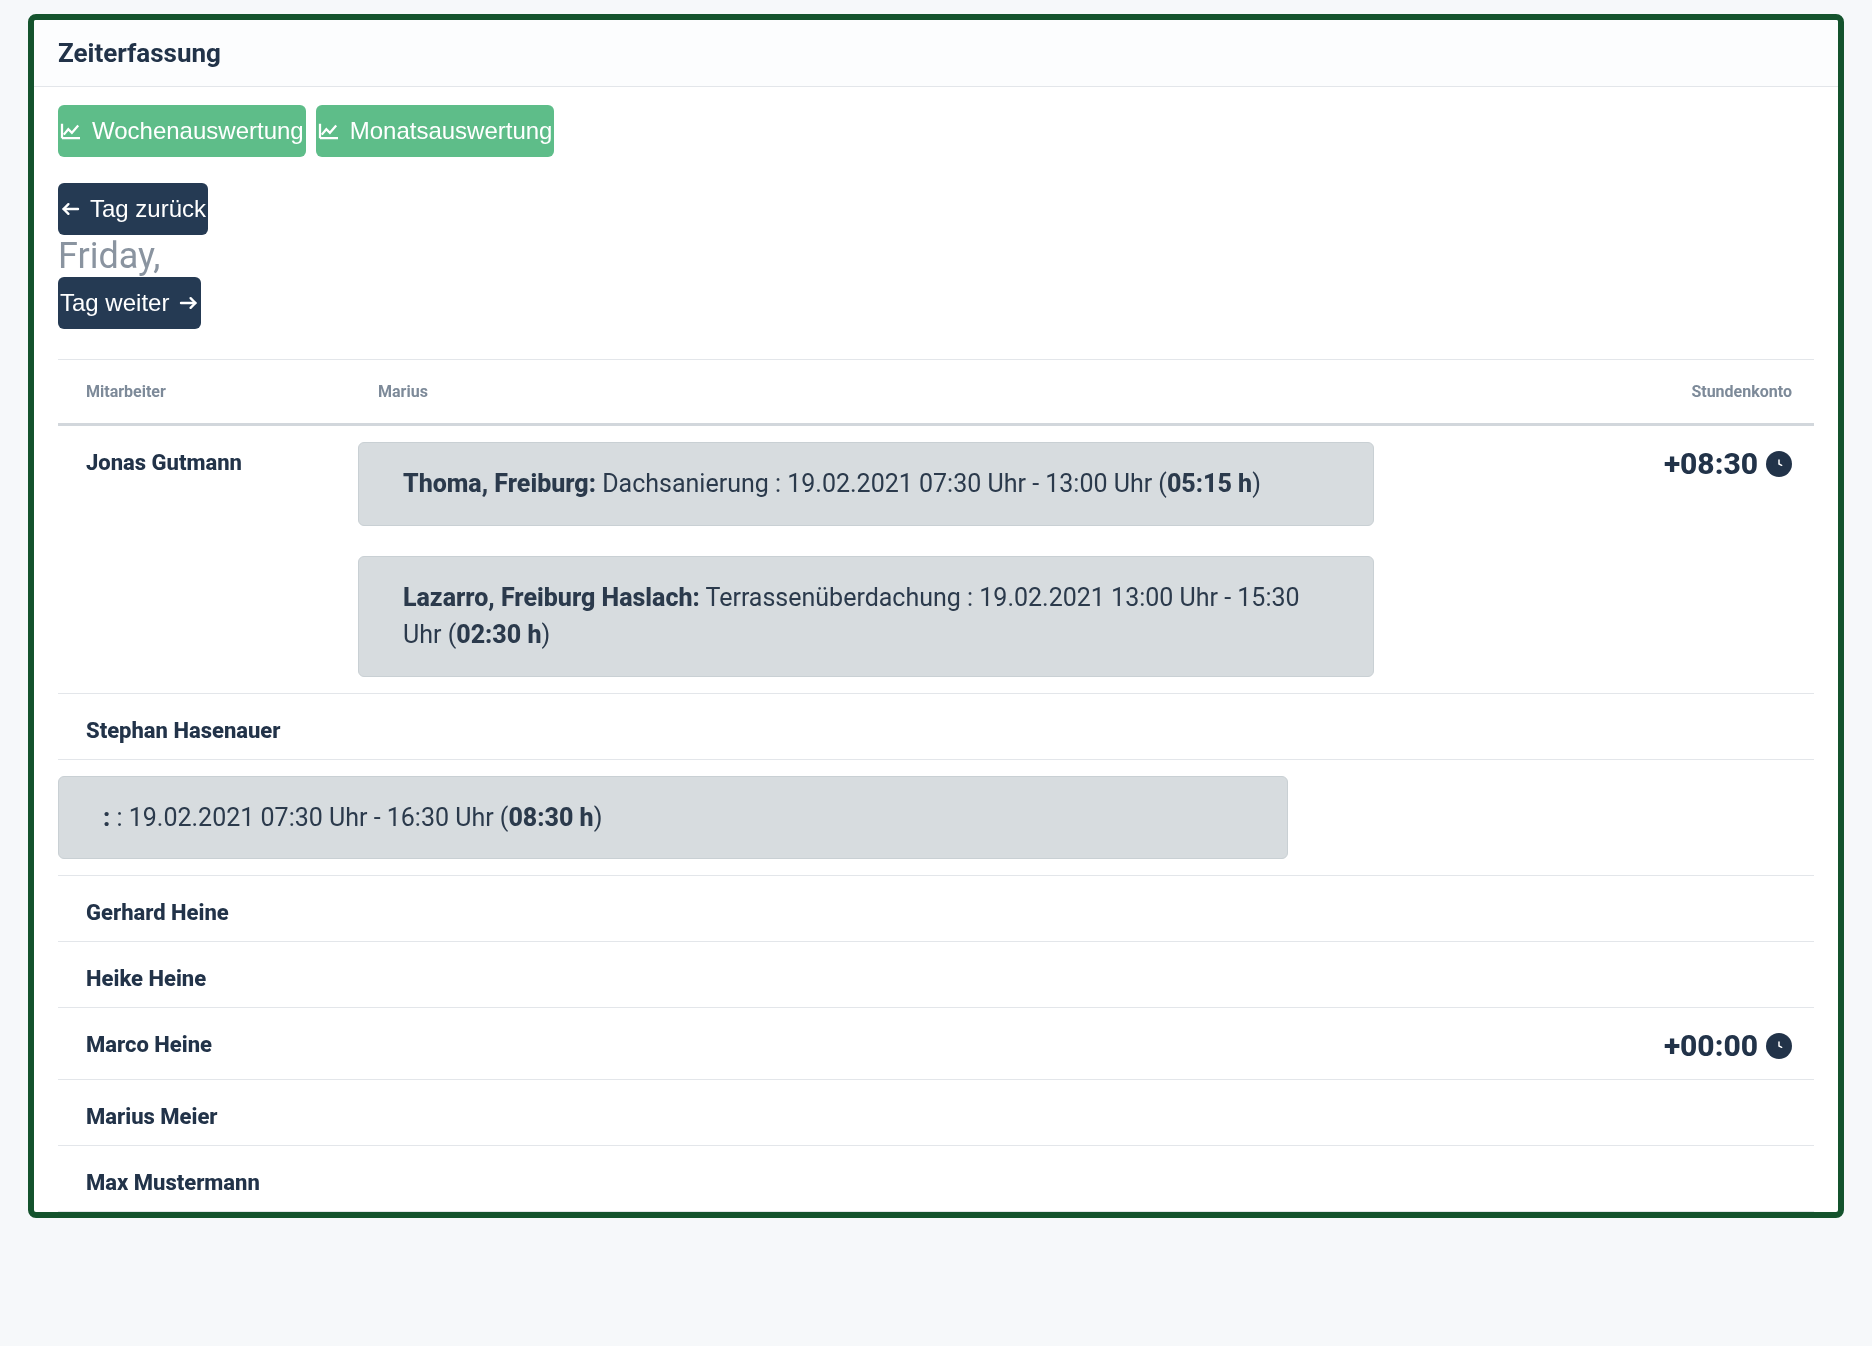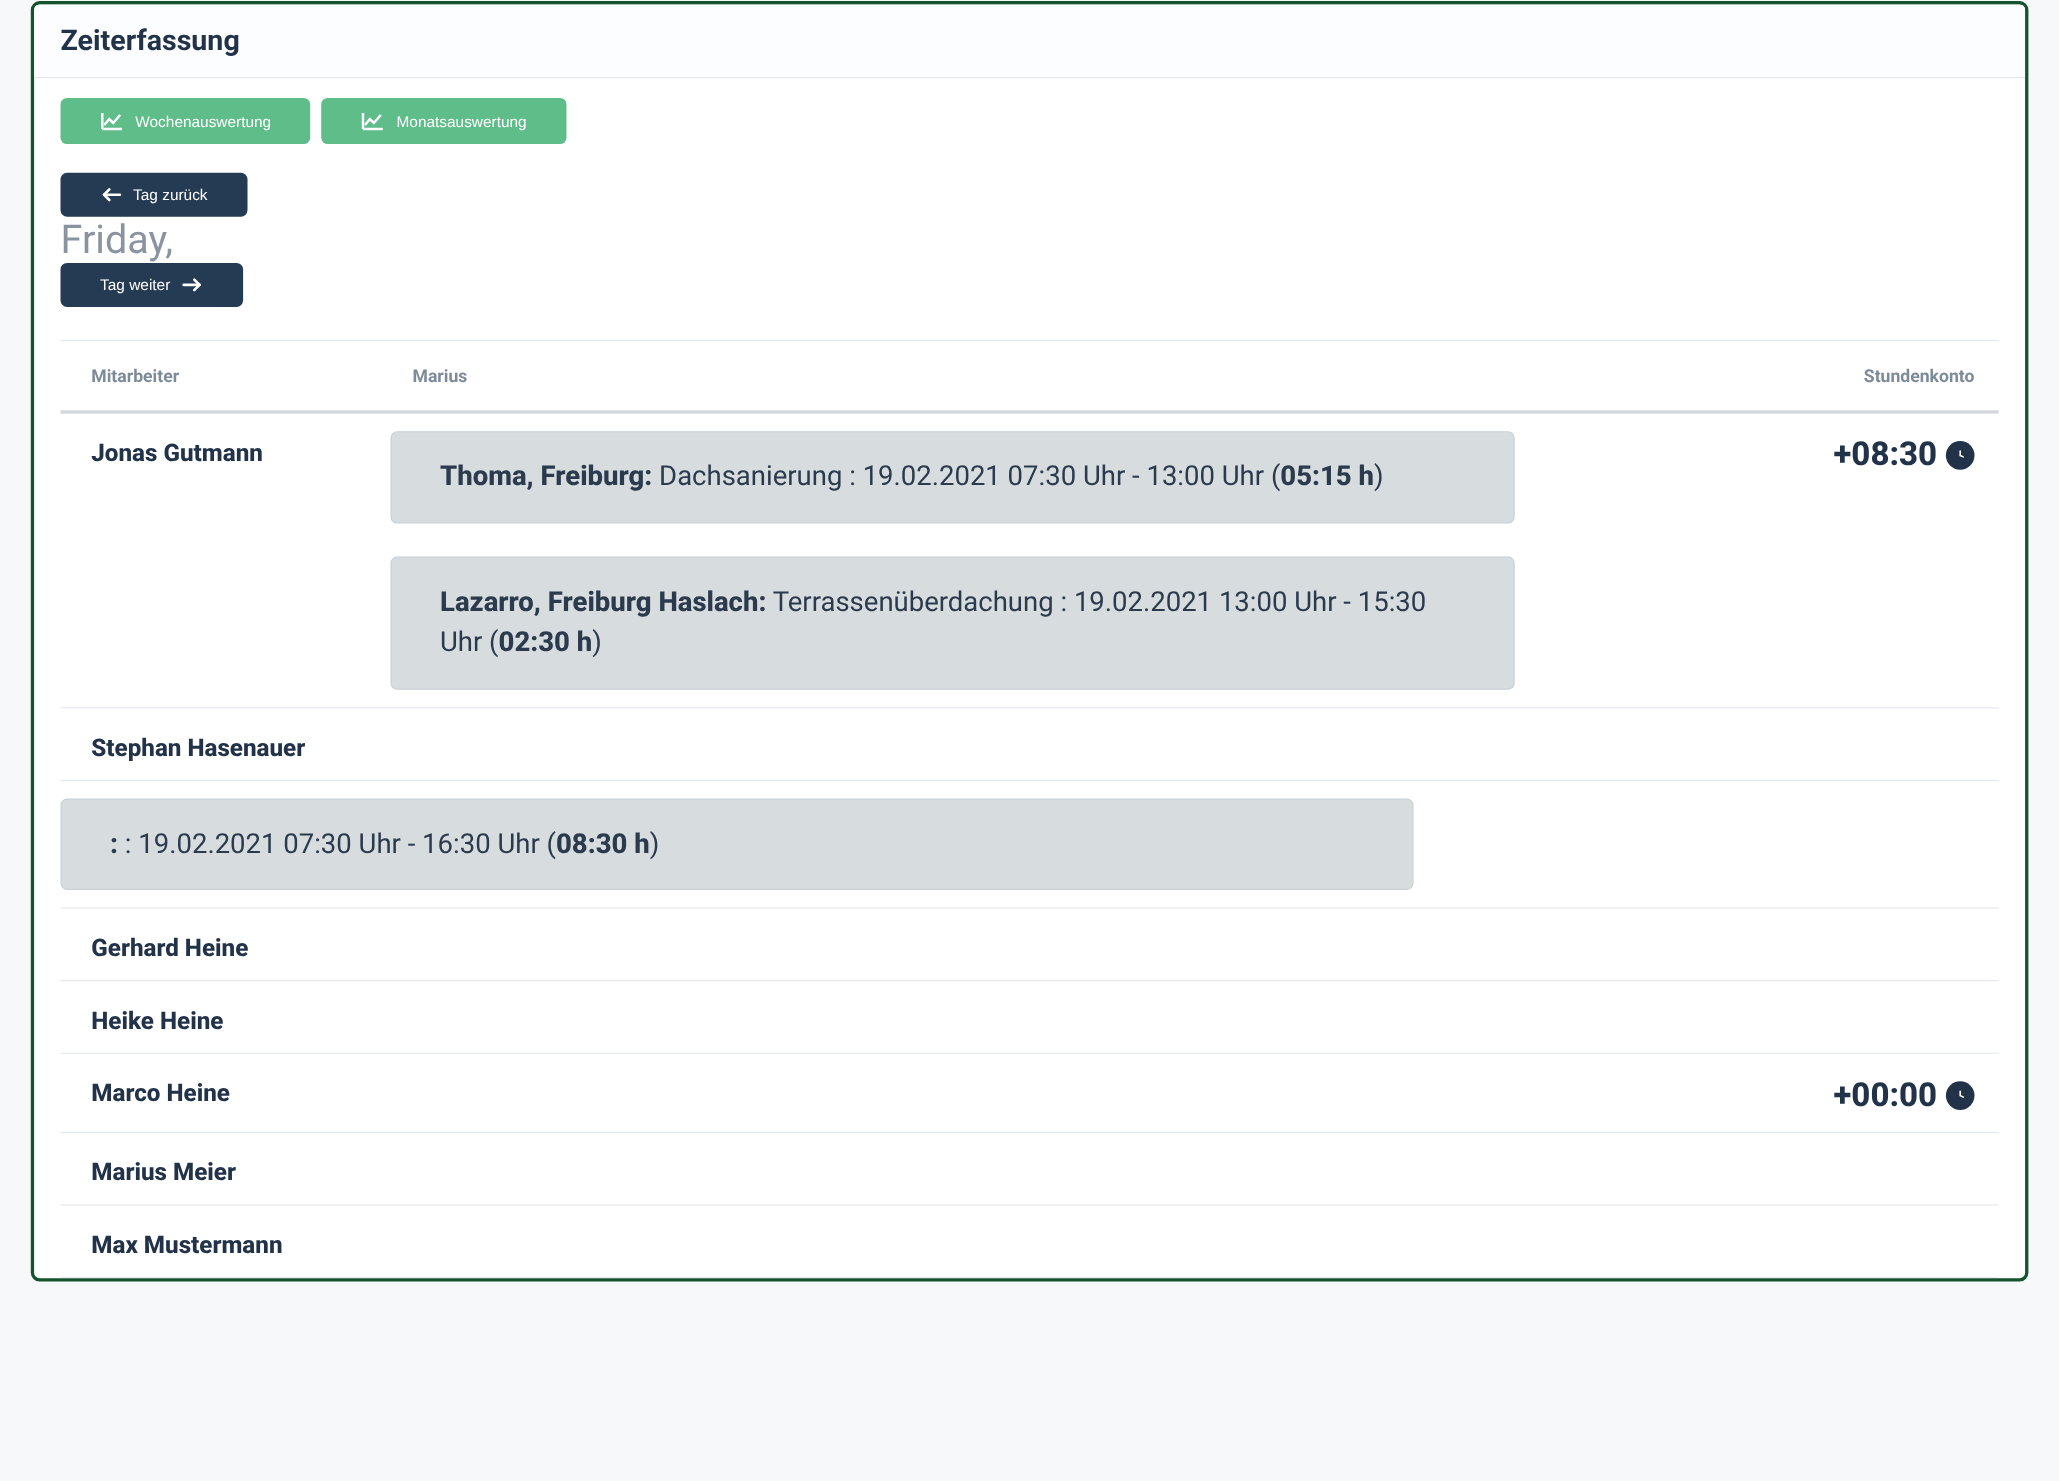--- a/index.html
+++ b/index.html
@@ -8,24 +8,24 @@
     height: 1346px;
     font-family: -apple-system, BlinkMacSystemFont, "Segoe UI", Roboto, "Helvetica Neue", Arial, sans-serif;
     background: #f6f8fa;
     color: #1f2d3d;
   }
   .page-wrap {
     padding: 0 28px;
   }
   .card {
     background: #ffffff;
-    border: 3px solid #14532d;
+    border: 6px solid #14532d;
     border-radius: 8px;
     overflow: hidden;
-    margin-top: 1px;
+    margin-top: 14px;
   }
   .card-header {
     padding: 18px 24px;
     border-bottom: 1px solid #e3e6ea;
     background: #fcfdfe;
   }
   .card-header h2 {
     font-size: 26px;
     font-weight: 700;
     color: #223349;
@@ -33,22 +33,22 @@
   .card-body {
     padding: 18px 24px 0 24px;
   }
   .btn-row { display: flex; gap: 10px; margin-bottom: 26px; }
   .btn {
     display: inline-flex;
     align-items: center;
     gap: 10px;
     border: none;
     border-radius: 6px;
-    padding: 12px 36px;
-    font-size: 14px;
+    padding: 12px 2px;
+    font-size: 24px;
     font-weight: 500;
     cursor: pointer;
   }
   .btn-green { background: #5ebd89; color: #ffffff; }
   .btn-dark  { background: #253a53; color: #ffffff; }
   .nav-row {
     display: flex;
     align-items: flex-start;
     justify-content: space-between;
     margin-bottom: 30px;

